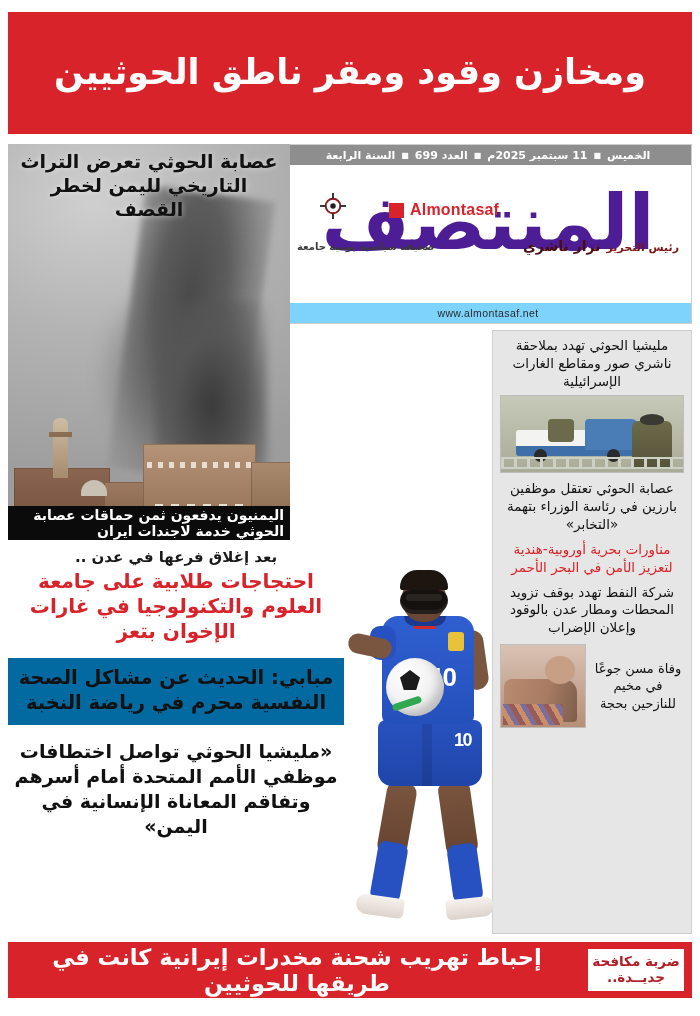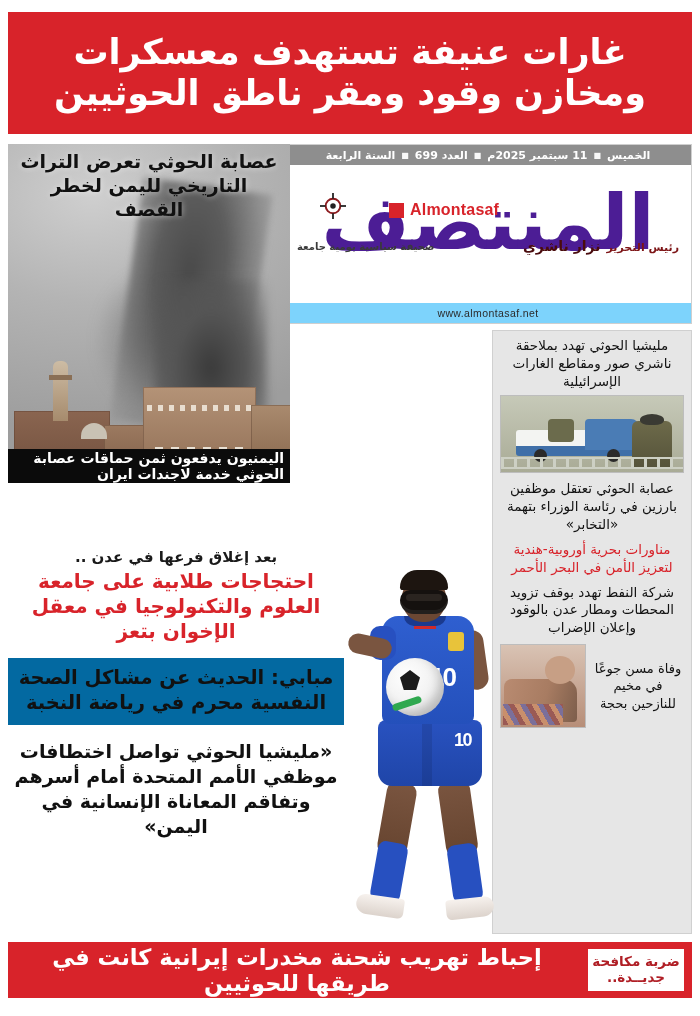--- a/index.html
+++ b/index.html
@@ -58,21 +58,21 @@
   .editor .who { font-size:14px; color:#4a0c0e; }
   .website {
     position:absolute; bottom:0; left:0; right:0; height:20px; background:#7dd3fc;
     display:flex; align-items:center; justify-content:center;
     font-size:10.5px; color:#2b2b2b; font-family:"Liberation Sans",sans-serif;
     letter-spacing:.4px; direction:ltr;
   }
 
   
   .lead-photo {
-    position:absolute; left:8px; top:144px; width:282px; height:339px;
+    position:absolute; left:8px; top:144px; width:282px; height:396px;
     overflow:hidden; background:#c2410c;
   }
   .sky {
     position:absolute; inset:0;
     background:
       radial-gradient(ellipse 120% 70% at 30% 15%, #cfcfcf 0%, #b4b4b4 45%, #9d9d9d 100%);
   }
   .smoke-a {
     position:absolute; left:42%; top:12%; width:46%; height:72%;
     background:radial-gradient(ellipse at 45% 35%, #4a4a4a 0%, #5c5c5c 35%, rgba(120,120,120,.55) 70%, rgba(150,150,150,0) 100%);
@@ -334,21 +334,20 @@
     letter-spacing:-.4px;
   }
 </style>
 </head>
 <body>
 
 <div class="page">
 
   <div class="top-banner">
     <h1>
-      <span class="l1">غارات عنيفة تستهدف معسكرات</span>
       <span class="l2">ومخازن وقود ومقر ناطق الحوثيين</span>
     </h1>
   </div>
 
   <div class="masthead">
     <div class="dateline">
       <span>الخميس</span>
       <span class="sep">■</span>
       <span>11 سبتمبر 2025م</span>
       <span class="sep">■</span>
@@ -441,21 +440,21 @@
         <div class="elder-blanket"></div>
       </div>
     </div>
 
   </div>
 
   <div class="mid-col">
 
     <div>
       <div class="kicker">بعد إغلاق فرعها في عدن ..</div>
-      <div class="headline-red">احتجاجات طلابية على جامعة العلوم والتكنولوجيا في معقل الإخوان بتعز</div>
+      <div class="headline-red">احتجاجات طلابية على جامعة العلوم والتكنولوجيا في غارات الإخوان بتعز</div>
     </div>
 
     <div class="box-grey">
       <div class="headline-dark">مبابي: الحديث عن مشاكل الصحة النفسية محرم في رياضة النخبة</div>
     </div>
 
     <div class="headline-quote">«مليشيا الحوثي تواصل اختطافات موظفي الأمم المتحدة أمام أسرهم وتفاقم المعاناة الإنسانية في اليمن»</div>
 
   </div>
 

